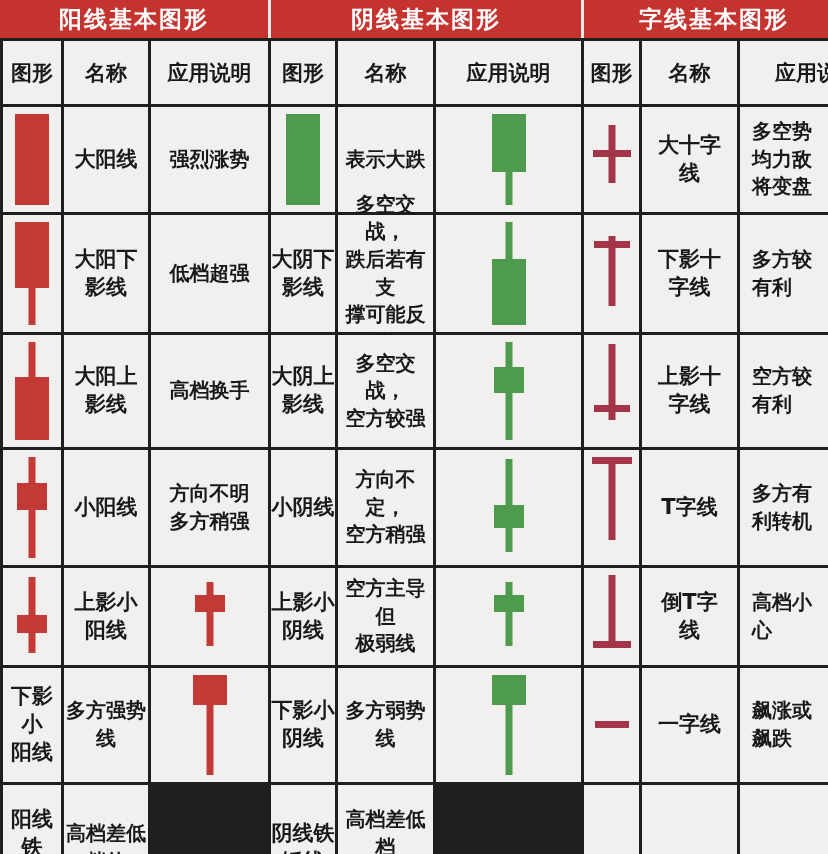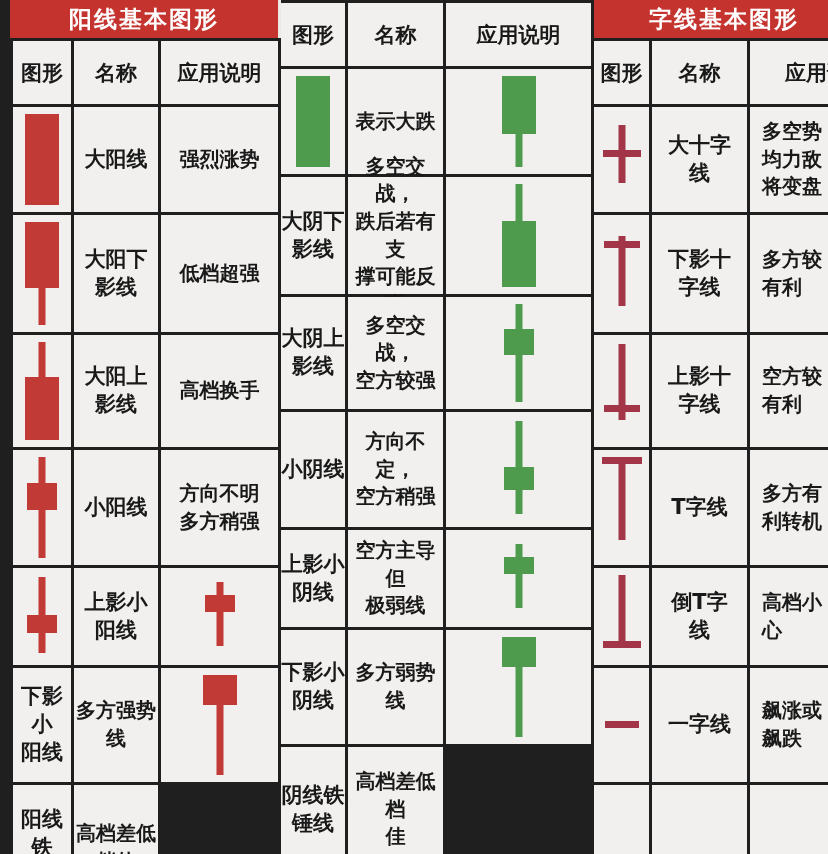--- a/index.html
+++ b/index.html
@@ -1,18 +1,18 @@
 <!DOCTYPE html>
 <html><head>
 <meta charset="utf-8">
 <style>
   *{margin:0;padding:0;box-sizing:border-box;}
   html,body{background:#4a4a4a;}
   body{font-family:"DejaVu Sans","Liberation Sans",sans-serif;}
-  .board{width:828px;height:854px;overflow:hidden;background:#1f1f1f;position:relative;padding-left:10px;}
+  .board{width:828px;height:854px;overflow:hidden;background:#1f1f1f;position:relative;}
   .sections{display:flex;gap:3px;background:#1f1f1f;}
   .panel{display:flex;flex-direction:column;flex:none;}
   .panel-title{height:38px;background:#c5332f;color:#ffffff;font-size:23px;font-weight:700;
     display:flex;align-items:center;justify-content:center;letter-spacing:2px;position:relative;}
   .panel-title::after{content:"";position:absolute;right:-3px;top:0;width:3px;height:100%;background:#ece9e6;z-index:2;}
   .panel:last-child .panel-title::after{display:none;}
   .grid{display:grid;gap:3px;background:#1f1f1f;padding-top:3px;
     grid-template-rows:63px 105px 117px 112px 115px 97px 114px 125px;}
   .p1{width:268px;}
   .p1 .grid{grid-template-columns:58px 84px 117px;border-left:3px solid #1f1f1f;}
@@ -103,20 +103,21 @@
             </div>
           </div>
           <div class="cell name">阳线铁
 锤线</div>
           <div class="cell desc">高档差低
 档佳</div>
         </div>
     </section>
 
     <section class="panel p2">
+      <div class="panel-title">阴线基本图形</div>
       <div class="grid">
         <div class="cell head">图形</div>
         <div class="cell head">名称</div>
         <div class="cell head">应用说明</div>
       <div class="cell">
             <div class="glyph">
               <i class="bodyrect" style="top: 0%; height: 100%; width: 34px; background: rgb(79, 155, 77);"></i>
             </div>
           </div>
           <div class="cell desc">表示大跌</div>

